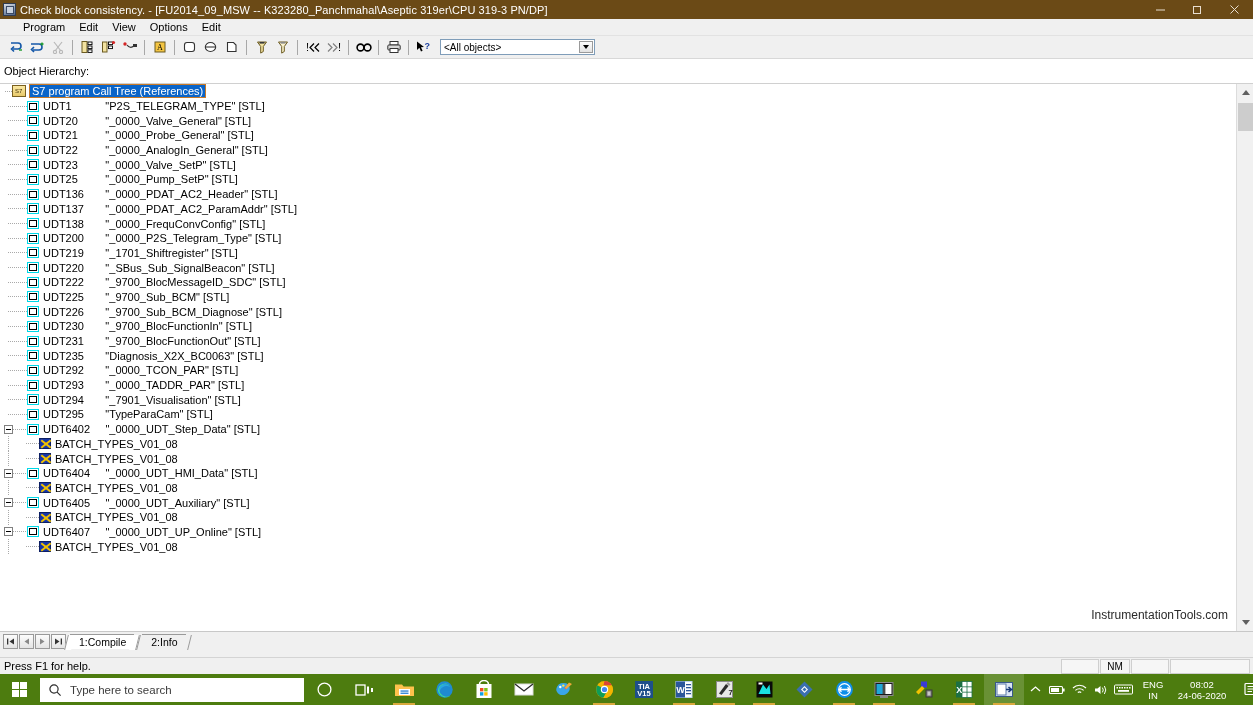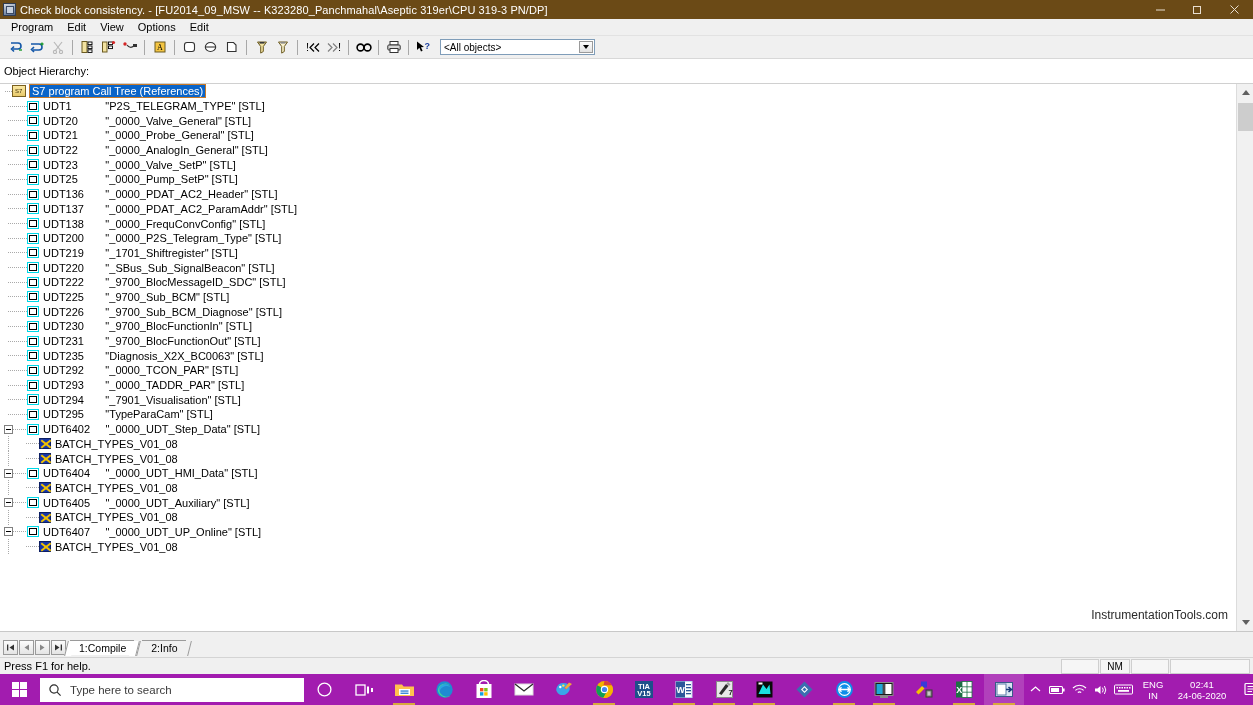--- a/index.html
+++ b/index.html
@@ -37,21 +37,21 @@
   .win-btn {
     width: 37px; height: 19px; display: flex; align-items: center; justify-content: center;
     color: #e8ded0;
   }
   .win-btn svg { display: block; }
 
   
   .menubar {
     position: absolute; left: 0; top: 19px; width: 1253px; height: 17px;
     background: #f0f0f0; border-bottom: 1px solid #e2e2e2;
-    display: flex; align-items: center; padding-left: 4px;
+    display: flex; align-items: center; padding-left: 16px;
   }
   .menu-item {
     font-size: 11px; color: #000; padding: 1px 7px 2px 7px; white-space: nowrap;
   }
 
   
   .toolbar {
     position: absolute; left: 0; top: 36px; width: 1253px; height: 23px;
     background: #f0f0f0; border-bottom: 1px solid #d8d8d8;
     display: flex; align-items: center; padding-left: 5px; gap: 0px;
@@ -186,21 +186,21 @@
   .vs-btn.dn i { border-top: 5px solid #606060; }
   .vs-thumb {
     position: absolute; left: 1px; top: 19px; width: 15px; height: 28px;
     background: #cdcdcd;
   }
 
   
   .tabstrip {
     position: absolute; left: 0; top: 631px; width: 1253px; height: 26px;
     background: #f0f0f0; border-top: 1px solid #c8c8c8;
-    display: flex; align-items: flex-start; padding-top: 8px;
+    display: flex; align-items: flex-start; padding-top: 2px;
   }
   .navbtns { display: flex; margin-left: 3px; flex: 0 0 auto; }
   .navb {
     width: 15px; height: 15px; background: linear-gradient(#fcfcfc,#e4e4e4);
     border: 1px solid #9a9a9a; margin-right: 1px;
     display: flex; align-items: center; justify-content: center;
   }
   .navb svg { display: block; }
   .tabs { display: flex; margin-left: 3px; align-items: flex-start; }
   .tab {
@@ -231,21 +231,21 @@
   .status-text { font-size: 11px; color: #000; margin-left: 4px; flex: 1 1 auto; }
   .status-cell {
     height: 15px; border: 1px solid #cfcfcf; background: #f6f6f6;
     margin-right: 1px; font-size: 10px; color: #000;
     display: flex; align-items: center; justify-content: center; flex: 0 0 auto;
   }
 
   
   .taskbar {
     position: absolute; left: 0; top: 674px; width: 1253px; height: 31px;
-    background: #a21caf; display: flex; align-items: center;
+    background: #4d7c0f; display: flex; align-items: center;
   }
   .start {
     width: 39px; height: 31px; display: flex; align-items: center; justify-content: center;
     flex: 0 0 auto;
   }
   .start-grid { width: 15px; height: 15px; display: grid; grid-template-columns: 7px 7px; grid-template-rows: 7px 7px; gap: 1px; }
   .start-grid i { background: #ffffff; display: block; }
   .searchbox {
     width: 264px; height: 24px; background: #ffffff; display: flex; align-items: center;
     flex: 0 0 auto; margin-left: 1px;
@@ -977,21 +977,21 @@
           <rect x="12.5" y="3" width="1.5" height="1.5" fill="#ffffff"></rect>
           <rect x="15" y="3" width="1.5" height="1.5" fill="#ffffff"></rect>
           <rect x="4" y="6" width="11" height="1.8" fill="#ffffff"></rect>
         </svg>
       </div>
       <div class="tray-lang">
         <span>ENG</span>
         <span>IN</span>
       </div>
       <div class="tray-clock">
-        <span>02:41</span>
+        <span>08:02</span>
         <span>24-06-2020</span>
       </div>
       <div class="tray-action">
         <svg width="17" height="15" viewBox="0 0 17 15">
           <rect x="1" y="1.5" width="13" height="11" rx="1" fill="none" stroke="#ffffff" stroke-width="1.2"></rect>
           <line x1="3.5" y1="4.5" x2="11.5" y2="4.5" stroke="#ffffff" stroke-width="1"></line>
           <line x1="3.5" y1="7" x2="11.5" y2="7" stroke="#ffffff" stroke-width="1"></line>
           <line x1="3.5" y1="9.5" x2="8" y2="9.5" stroke="#ffffff" stroke-width="1"></line>
         </svg>
       </div>

